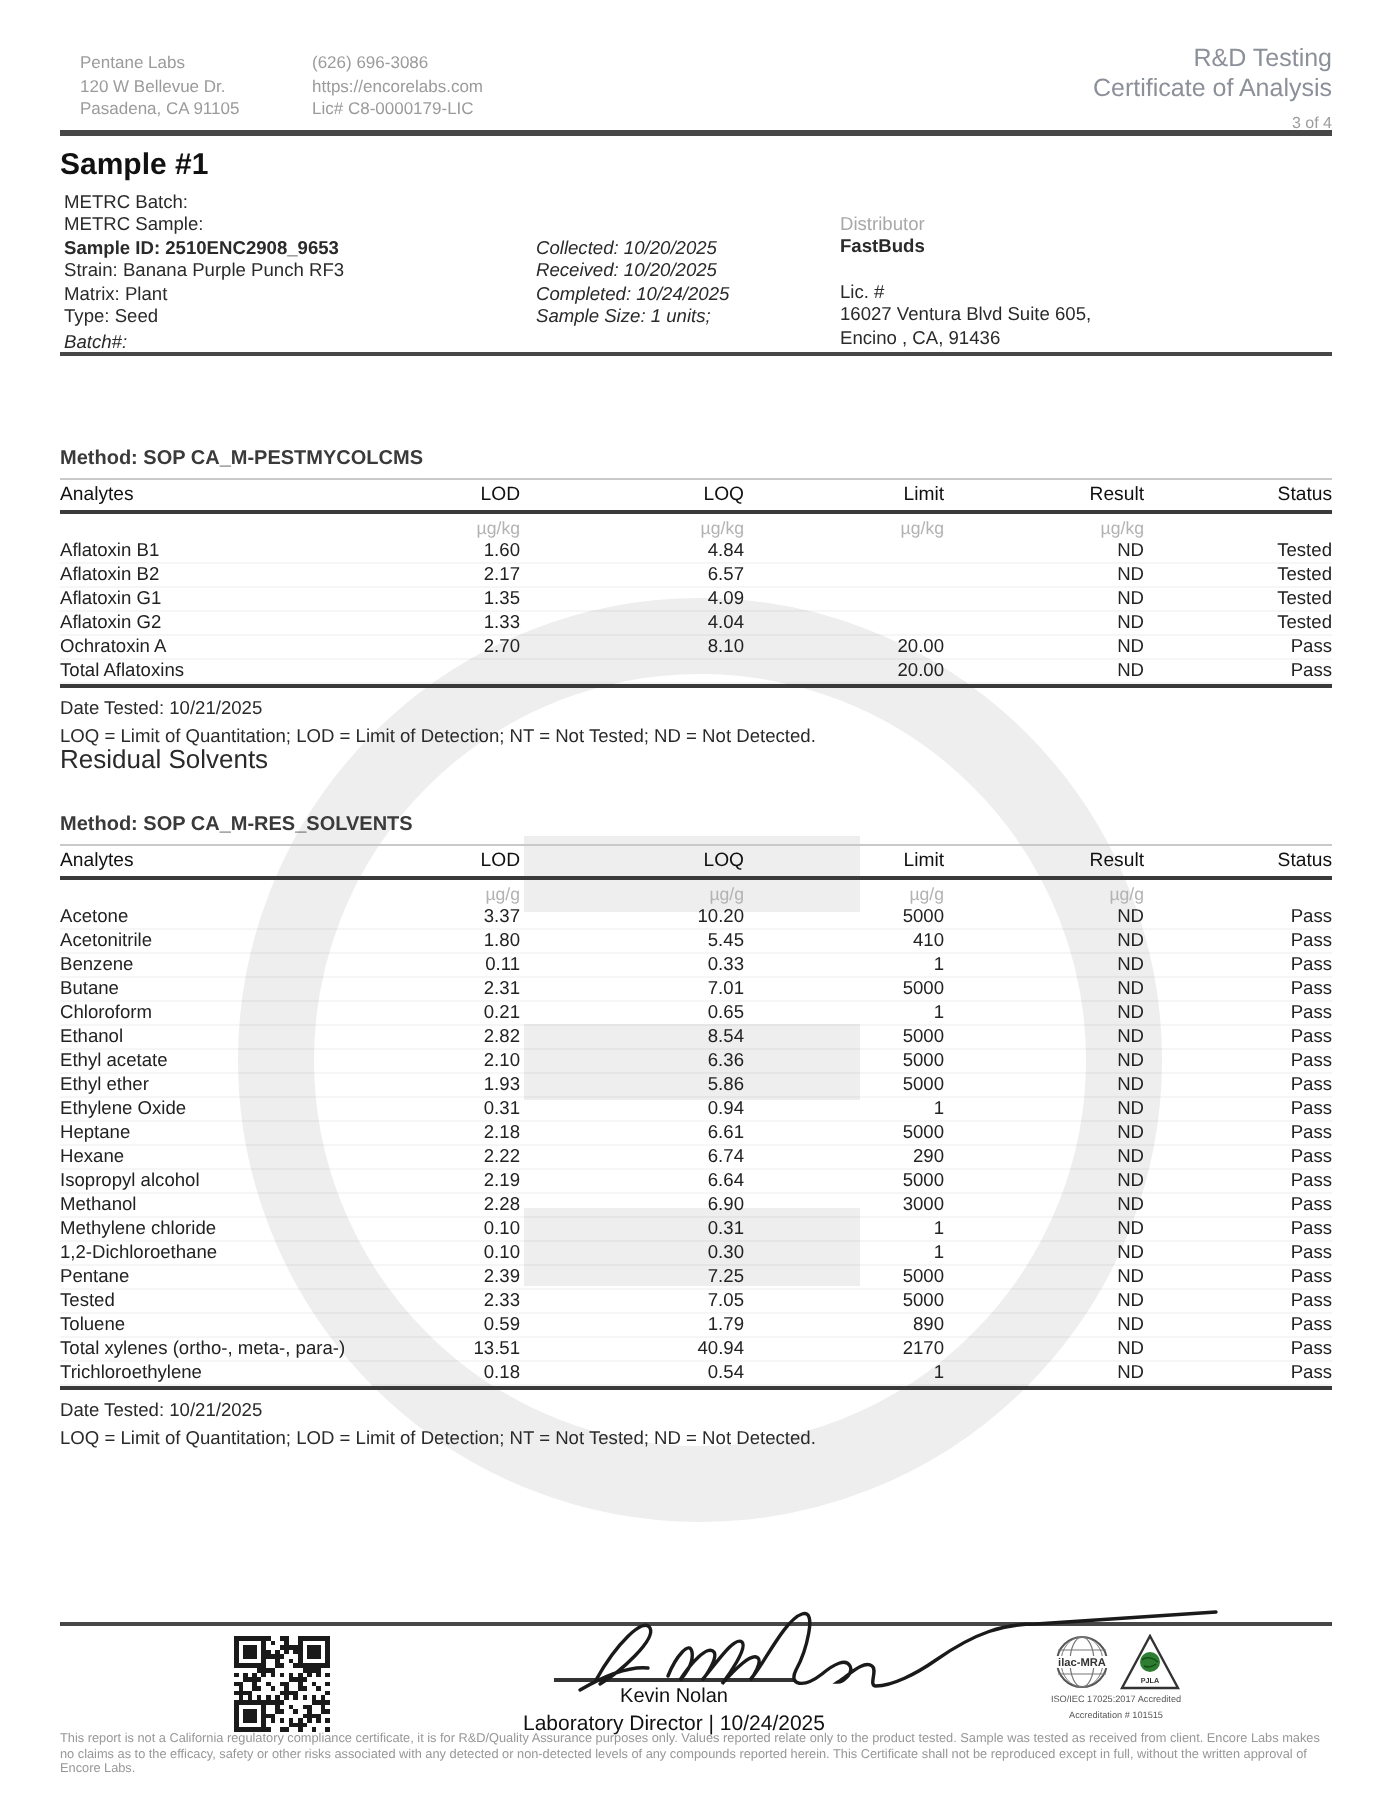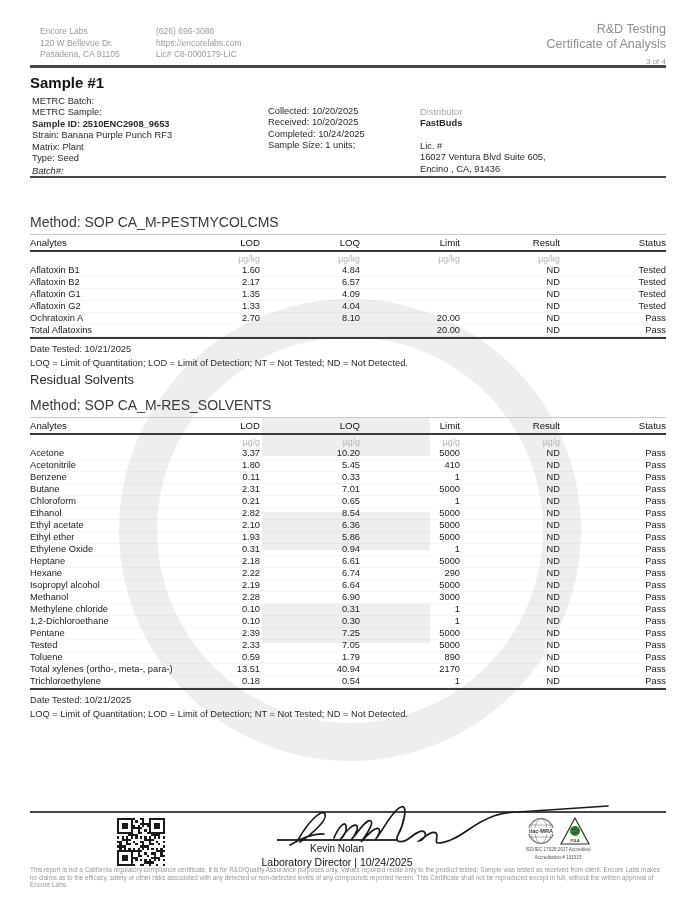--- a/index.html
+++ b/index.html
@@ -29,43 +29,43 @@
   .rule { position:absolute; left:30px; right:30px; z-index:1; background:#474747; }
   .rule1 { top:65px; height:2.5px; }
   .rule2 { top:176px; height:2px; }
   .rule3 { top:811px; height:1.5px; }
 
   
   .sample { top:74px; height:100px; }
   .sample-title { font-size:15px; font-weight:700; color:#111; }
   .s-col { position:absolute; font-size:9.3px; line-height:11.4px; color:#2a2a2a; }
   .s-left { left:2px; top:22px; }
-  .s-mid { left:238px; top:32px; }
+  .s-mid { left:238px; top:45px;font-style:italic; }
   .s-right { left:390px; top:33px; }
   .bold { font-weight:700; }
   .gray-label { color:#a8a8a8; }
   .gap-above { margin-top:2px;font-style:italic; }
   .gap-above-lg { margin-top:11px; }
 
   
   .section { z-index:1; }
   .sec-myco { top:204px; }
   .sec-solv { top:372px; }
   .sec-title { font-size:13px; color:#2a2a2a; }
-  .sec-method { font-size:14px; color:#3a3a3a; margin-top:10px; }
+  .sec-method { font-size:10px; color:#3a3a3a; margin-top:20px;font-weight:bold; }
   .thead { display:flex; border-top:1px solid #c9c9c9; border-bottom:2.5px solid #3a3a3a; padding:1.5px 0 2px 0; margin-top:4px; }
   .thead .tcell { font-size:9.6px; font-weight:400; color:#111; }
   .units { display:flex; padding:2px 0 1px 0; }
   .units .tcell { font-size:8.8px; color:#b3b3b3; }
   .tbody .trow { display:flex; height:12px; align-items:center; border-bottom:1px solid rgba(0,0,0,0.035); }
   .tbody .tcell { font-size:9.3px; color:#222; }
   .tcell { white-space:nowrap; overflow:visible; }
   .tcell.c0 { flex:0 0 170px; text-align:left; }
   .tcell.c1 { flex:0 0 60px;  text-align:right; }
-  .tcell.c2 { flex:0 0 100px; text-align:right; }
+  .tcell.c2 { flex:0 0 100px; text-align:right;margin-left:12px; }
   .tcell.c3 { flex:0 0 100px; text-align:right; }
   .tcell.c4 { flex:0 0 100px; text-align:right; }
   .tcell.c5 { flex:1;         text-align:right; }
   .tend { height:2px; background:#3a3a3a; }
   .date-tested { font-size:9.3px; color:#2a2a2a; margin-top:5px; }
   .footnote { font-size:9.3px; color:#2a2a2a; margin-top:4px; }
 
   
   .qr { position:absolute; left:117px; top:818px; width:48px; height:48px; z-index:1; }
   .sig-block { position:absolute; left:230px; top:800px; width:214px; z-index:1; text-align:center; }
@@ -85,21 +85,21 @@
 
   <svg class="watermark" viewBox="0 0 470 470">
     <circle cx="235" cy="235" r="212" fill="none" stroke="#eeeeee" stroke-width="38"></circle>
     <rect x="147" y="123" width="168" height="38" fill="#eeeeee"></rect>
     <rect x="147" y="217" width="168" height="38" fill="#eeeeee"></rect>
     <rect x="147" y="309" width="168" height="39" fill="#eeeeee"></rect>
   </svg>
 
   <div class="layer header">
     <div class="contact-col c1">
-      <div>Encore Labs</div>
+      <div>Pentane Labs</div>
       <div>120 W Bellevue Dr.</div>
       <div>Pasadena, CA 91105</div>
     </div>
     <div class="contact-col c2">
       <div>(626) 696-3086</div>
       <div>https://encorelabs.com</div>
       <div>Lic# C8-0000179-LIC</div>
     </div>
     <div class="head-right">
       <div class="t">R&amp;D Testing</div>

